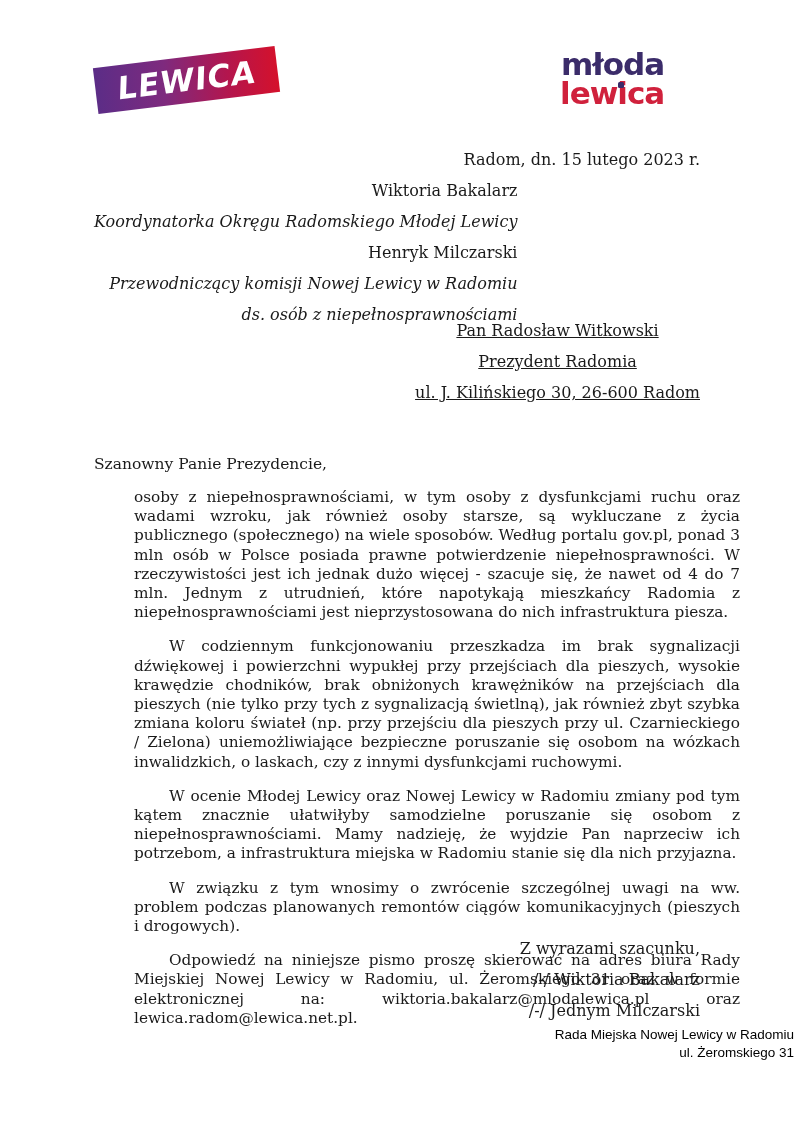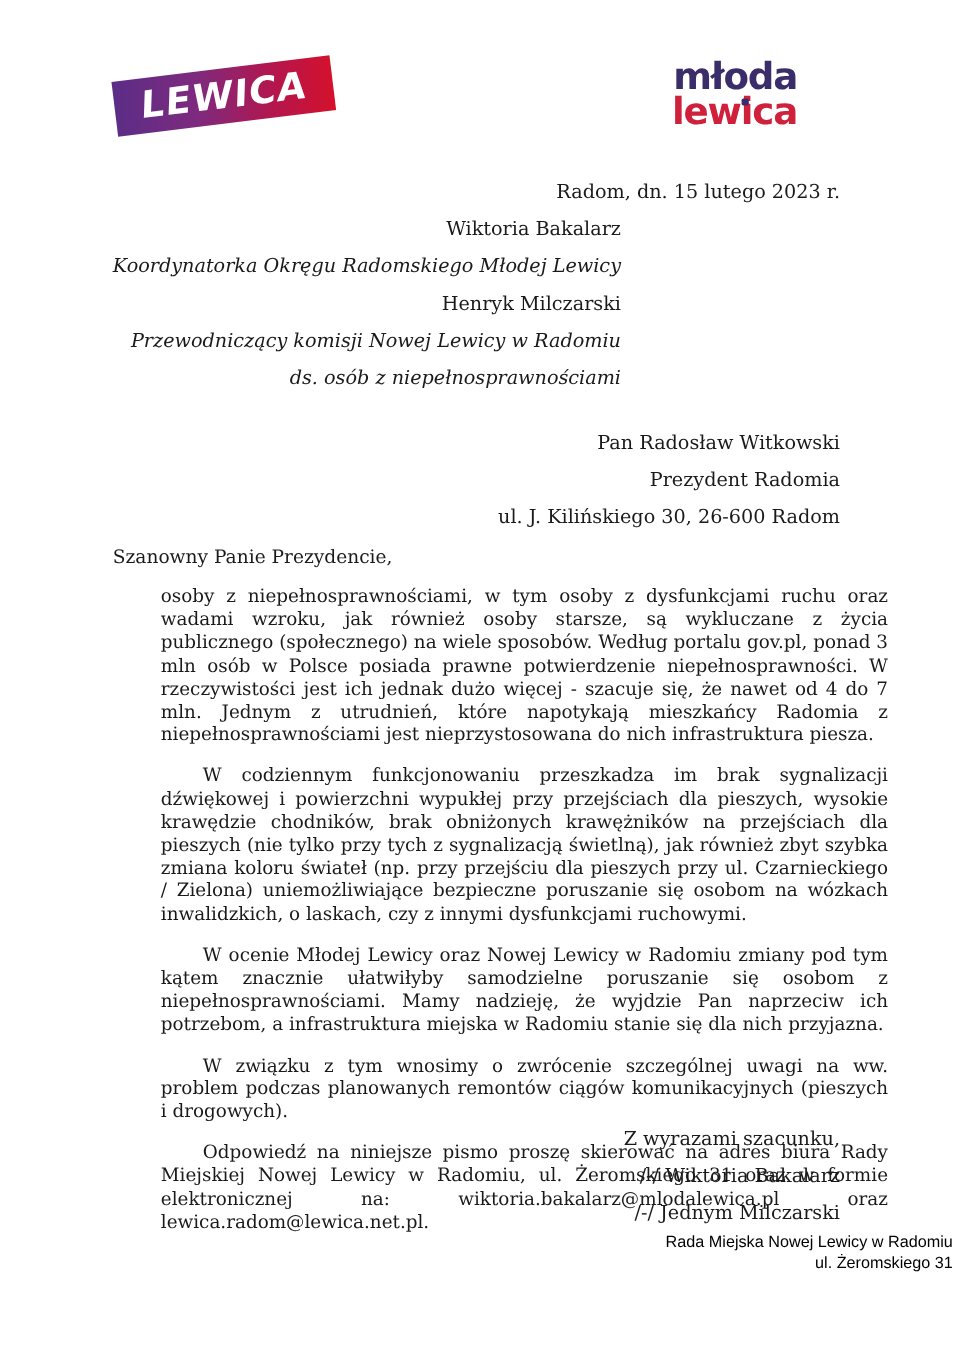--- a/index.html
+++ b/index.html
@@ -47,22 +47,22 @@
   .date-line {
     position:absolute; right:94px; top:150px;
     font-size:16px; text-align:right;
   }
 
   .sender { position:absolute; left:94px; top:182px; font-size:16px; }
   .sender p { margin:0 0 14px 0; line-height:17px;text-align:right; }
   .italic { font-style:italic; }
 
   .recipient {
-    position:absolute; right:94px; top:360px;
-    font-size:16px; text-align:right;
+    position:absolute; right:94px; top:322px;
+    font-size:16px; text-align:center;text-decoration:underline;
   }
   .recipient p { margin:0 0 14px 0; line-height:17px; }
 
   .salutation {
     position:absolute; left:94px; top:455px;
     font-size:15.5px;
   }
 
   .body-text {
     position:absolute; left:94px; top:488px; width:606px;

